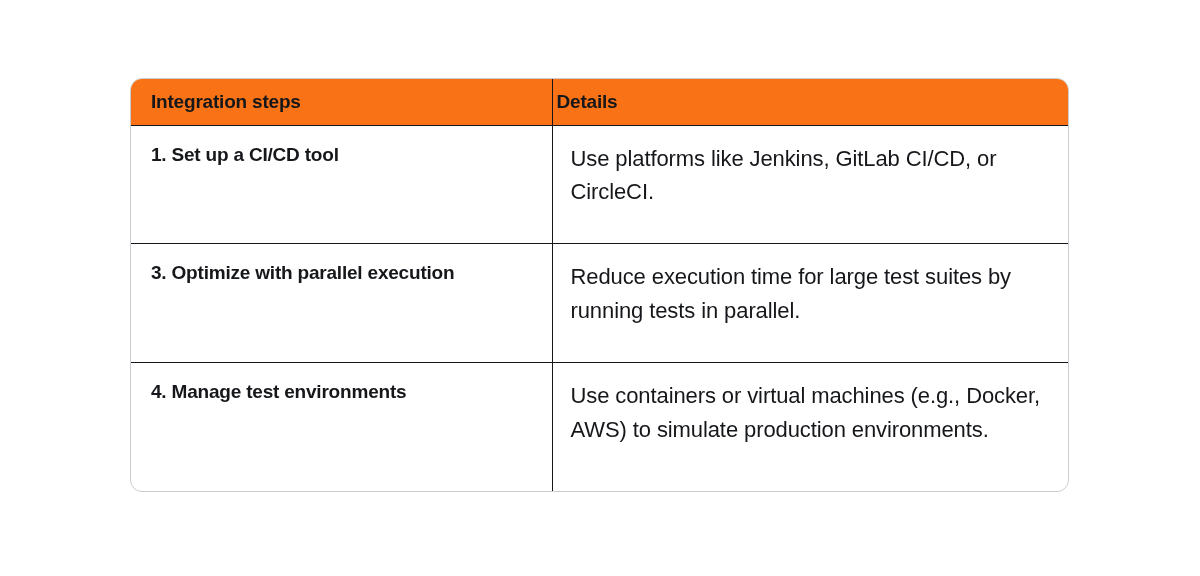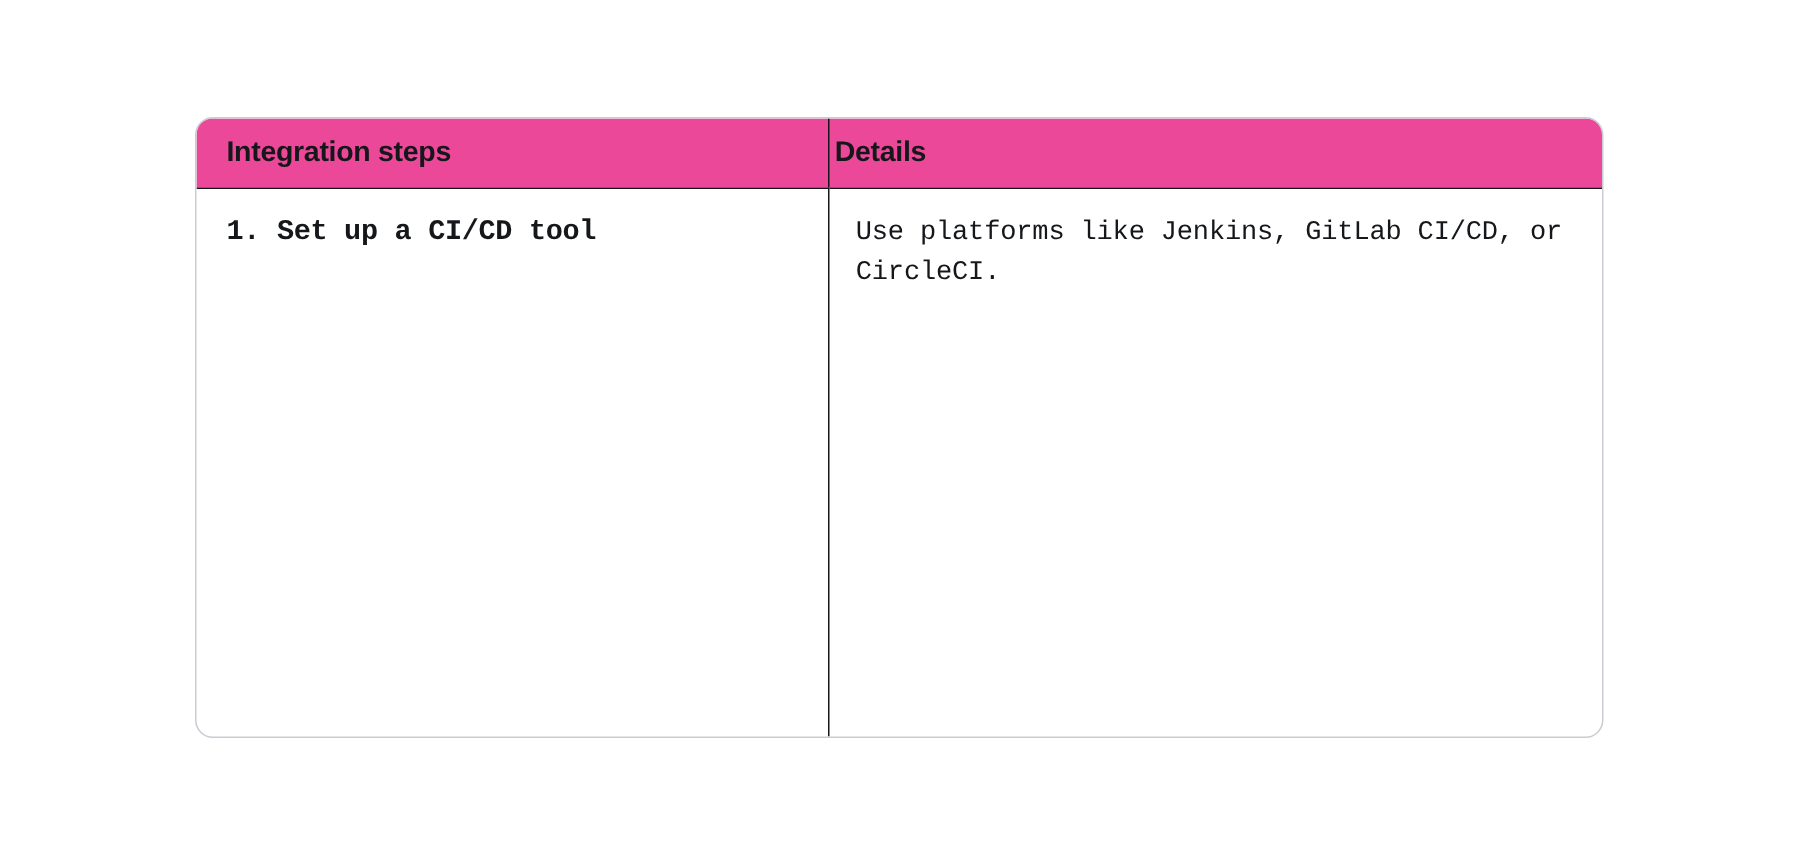--- a/index.html
+++ b/index.html
@@ -38,21 +38,21 @@
     table-layout: fixed;
   }
 
   table.itable col.col-steps   { width: 421px; }
   table.itable col.col-details { width: 516px; }
 
   
   thead tr.head-row { background: #dbefe7; }
 
   thead th {
-    background: #ec4899;
+    background: #f97316;
     text-align: left;
     vertical-align: middle;
     font-size: 19px;
     font-weight: 700;
     color: #15171a;
     letter-spacing: -0.2px;
     height: 46px;
     padding: 0 0 0 20px;
     border-bottom: 1.6px solid #15171a;
   }
@@ -60,35 +60,34 @@
   thead th.th-details {
     border-left: 1.2px solid #15171a;
     padding-left: 4px;
   }
 
   
   tbody td {
     vertical-align: top;
     border-bottom: 1.6px solid #15171a;
     color: #15171a;
-    font-family: Liberation Mono, monospace;
   }
 
   tbody tr:last-child td { border-bottom: none; }
 
   td.cell-step {
     font-size: 19px;
     font-weight: 700;
     letter-spacing: -0.2px;
     line-height: 1.35;
     padding: 16px 14px 18px 20px;
   }
 
   td.cell-detail {
-    font-size: 18px;
+    font-size: 22px;
     font-weight: 400;
     letter-spacing: -0.1px;
     line-height: 1.52;
     padding: 16px 24px 18px 18px;
     border-left: 1.2px solid #15171a;
   }
 
   
   tr.row-0 td { height: 84px; }
   tr.row-1 td { height: 84px; }
@@ -115,19 +114,27 @@
       </thead>
 
       <tbody>
 
         <tr class="row-0">
           <td class="cell-step">1. Set up a CI/CD tool</td>
           <td class="cell-detail">Use platforms like Jenkins, GitLab CI/CD, or CircleCI.</td>
         </tr>
 
 
+        <tr class="row-2">
+          <td class="cell-step">3. Optimize with parallel execution</td>
+          <td class="cell-detail">Reduce execution time for large test suites by running tests in parallel.</td>
+        </tr>
 
+        <tr class="row-3">
+          <td class="cell-step">4. Manage test environments</td>
+          <td class="cell-detail">Use containers or virtual machines (e.g., Docker, AWS) to simulate production environments.</td>
+        </tr>
 
       </tbody>
     </table>
   </div>
 
 </div>
 
 </body></html>

